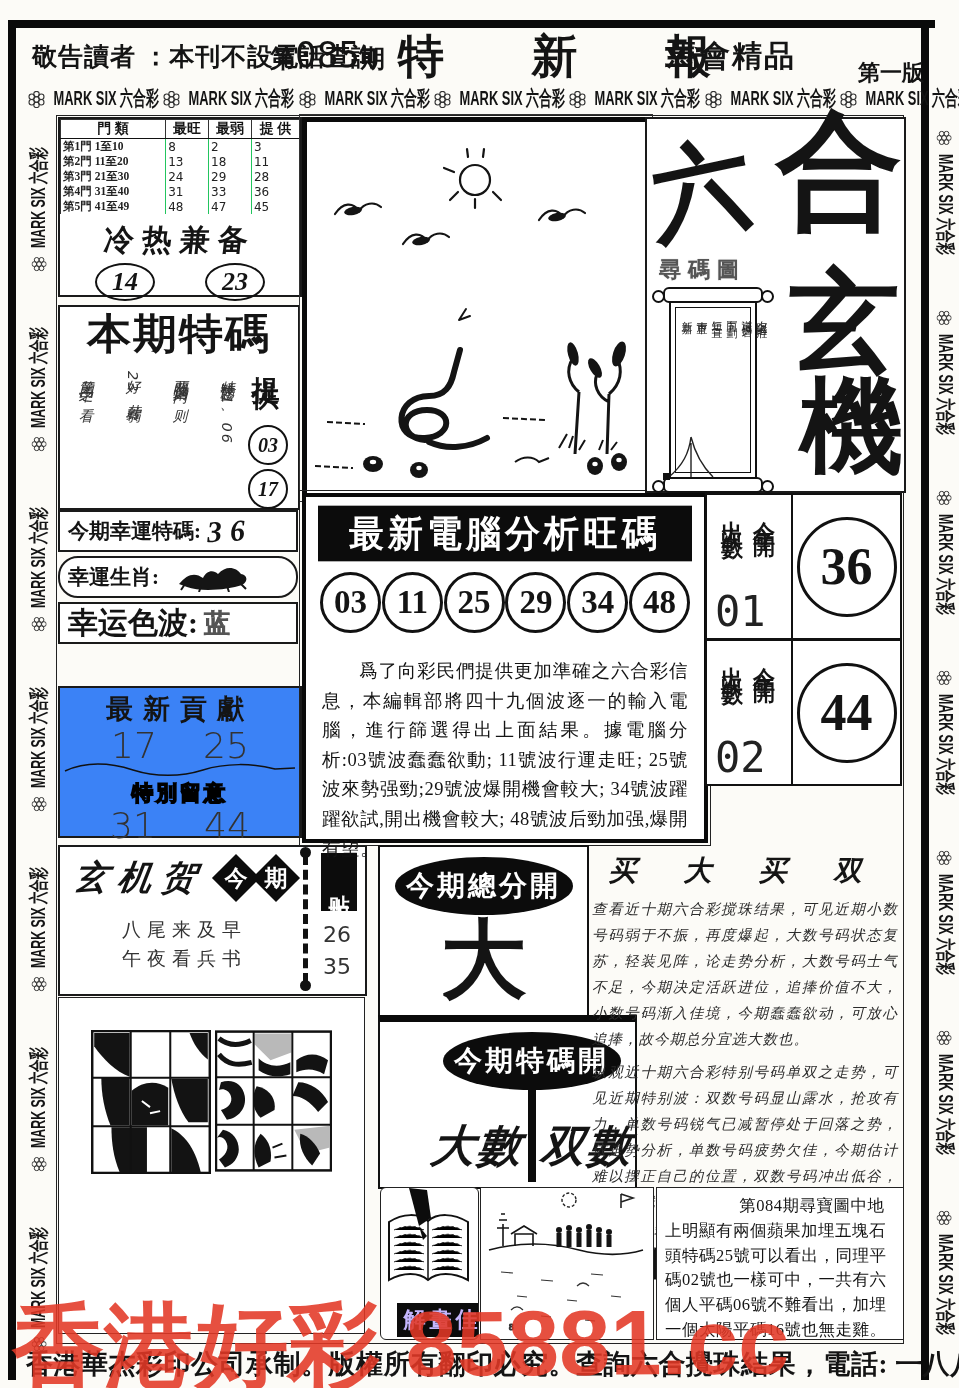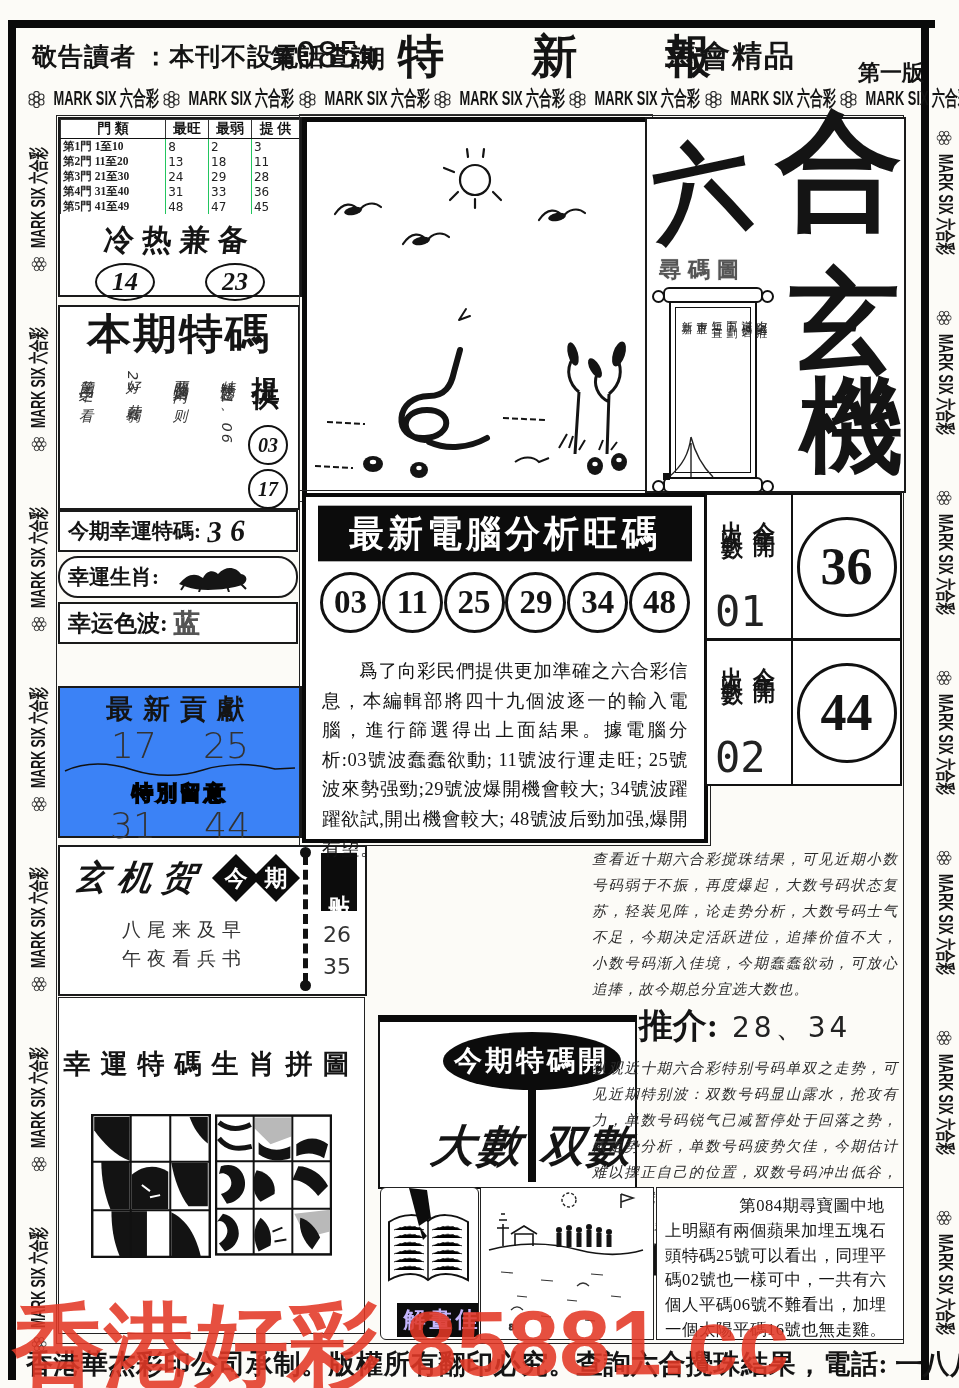--- a/index.html
+++ b/index.html
@@ -59,21 +59,21 @@
   .small-circle{width:36px;height:36px;border:2.5px solid #111;border-radius:50%;display:flex;align-items:center;justify-content:center;
                 font-size:20px;font-style:italic;font-weight:600;}
   
   #lucky-rows{left:58px;top:510px;width:240px;}
   .lucky-row{height:38px;border:2px solid #1a1a1a;background:#fff;margin-bottom:4px;display:flex;align-items:center;
              padding:0 8px;gap:6px;}
   .lucky-row:nth-child(2),.lucky-row:nth-child(4){border-radius:20px;}
   .lucky-row .lab{font-size:21px;font-weight:900;white-space:nowrap;}
   .lucky-row .val{font-size:26px;}
   .lucky-row:nth-child(1) .val{font-style:italic;font-weight:700;font-size:30px;letter-spacing:8px;transform:rotate(-3deg);}
-  .lucky-row:nth-child(3) .lab{font-size:23px;}
+  .lucky-row:nth-child(3) .lab{font-size:30px;}
   .lucky-row:nth-child(3) .val{color:#555;font-weight:700;-webkit-text-stroke:.5px #555;}
   .lucky-row:nth-child(4) .val{color:#444;font-family:"DejaVu Sans Mono",monospace;letter-spacing:5px;font-size:23px;}
   .lucky-row .sketch{display:none;}
   .lucky-row:nth-child(2) .sketch{display:block;}
   
   #contrib-box{left:58px;top:686px;width:240px;height:148px;border:2px solid #1a1a1a;background:#3b82f6;text-align:center;}
   #contrib-title{font-size:27px;font-weight:700;letter-spacing:10px;margin-top:3px;}
   #contrib-top{display:flex;justify-content:space-around;padding:0 28px;}
   .thin-num{font-family:"DejaVu Sans","Liberation Sans",sans-serif;font-weight:300;font-size:36px;color:#333;line-height:1.05;}
   #contrib-attn{display:inline-block;margin-top:2px;font-size:21px;font-weight:900;color:#fff;letter-spacing:3px;
@@ -594,21 +594,20 @@
       </div>
     <div id="mystery-dash"></div>
     <div id="tip-box">贴士</div>
     <div id="tip-nums">
         <div>26</div>
         <div>35</div>
       </div>
   </div>
 
   <div class="abs" id="puzzle-box">
-    <div id="puzzle-title">幸運特碼生肖拼圖</div>
     <div id="puzzle-grids">
       <svg width="120" height="144" viewBox="0 0 118 142">
         <rect x="1" y="1" width="116" height="140" fill="#fff" stroke="#111" stroke-width="2.5"></rect>
         <path fill="#131313" d="M3,3 h35 v43 c-14,-5 -26,-17 -35,-30 z"></path>
         <path fill="#131313" d="M10,47 h28 v47 h-19 c-6,-15 -9,-31 -9,-47 z"></path>
         <path fill="#131313" d="M40,60 c10,-9 24,-11 36,-3 v37 h-36 z"></path>
         <path fill="#131313" d="M79,48 h36 v43 h-19 c-9,-12 -14,-27 -17,-43 z"></path>
         <path fill="#131313" d="M20,96 h35 v44 h-27 c-6,-14 -8,-29 -8,-44 z"></path>
         <path fill="#131313" d="M79,97 c12,6 23,18 29,43 h-29 z"></path>
         <path fill="#131313" d="M97,3 h18 v26 c-8,-6 -14,-15 -18,-26 z"></path>
@@ -753,37 +752,38 @@
             <span>今年開</span>
           </div>
         <div class="app-count">02</div>
       </div>
       <div class="app-right">
           <div class="app-circle">44</div>
         </div>
     </article>
     </div>
 
+  <div class="abs" id="total-box">
+    <div class="black-ellipse">今期總分開</div>
+    <div id="total-value">大</div>
+  </div>
 
   <div class="abs" id="specialopen-box">
     <div class="black-ellipse">今期特碼開</div>
     <div id="specialopen-stem"></div>
     <div id="specialopen-vals">
       <span class="open-val">大數</span>
       <span class="sep"></span>
       <span class="open-val">双數</span>
     </div>
   </div>
 
   <div class="abs" id="buy-area">
+    <div id="buy-title">买 大 买 双</div>
     <p class="hand-para">查看近十期六合彩搅珠结果，可见近期小数号码弱于不振，再度爆起，大数号码状态复苏，轻装见阵，论走势分析，大数号码士气不足，今期决定活跃进位，追捧价值不大，小数号码渐入佳境，今期蠢蠢欲动，可放心追捧，故今期总分宜选大数也。</p>
-    <div class="rec-line">
-      <span class="rec-label">推介:</span>
-        <span class="rec-nums">28、34</span>
-    </div>
     <p class="hand-para">纵观近十期六合彩特别号码单双之走势，可见近期特别波：双数号码显山露水，抢攻有力，单数号码锐气已减暂停处于回落之势，依走势分析，单数号码疲势欠佳，今期估计难以摆正自己的位置，双数号码冲出低谷，今期全线有力上扬，可寄予厚望，故今期特码宜择双数也。</p>
     <div class="rec-line">
       <span class="rec-label">推薦:</span>
         <span class="rec-nums">32、44</span>
     </div>
   </div>
 
   <div class="abs" id="book-box">
     <svg width="95" height="112" viewBox="0 0 95 112">
       <path d="M8,34 C22,25 38,25 47,33 C56,25 72,25 87,34 L87,92 C72,84 56,84 47,92 C38,84 22,84 8,92 Z" fill="#fff" stroke="#111" stroke-width="2"></path>

